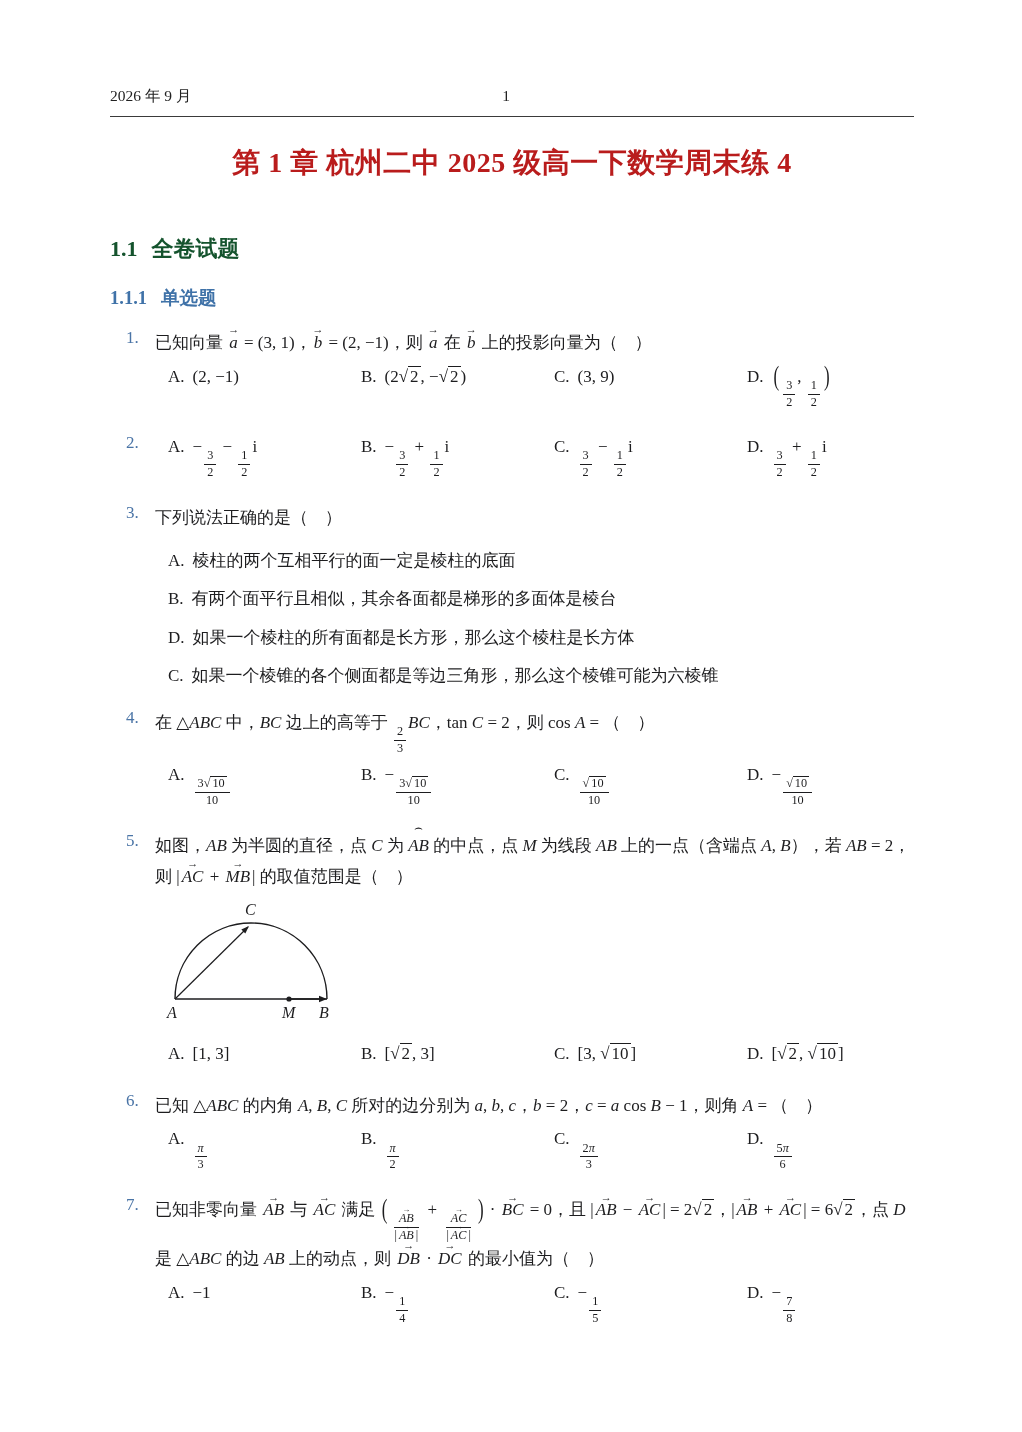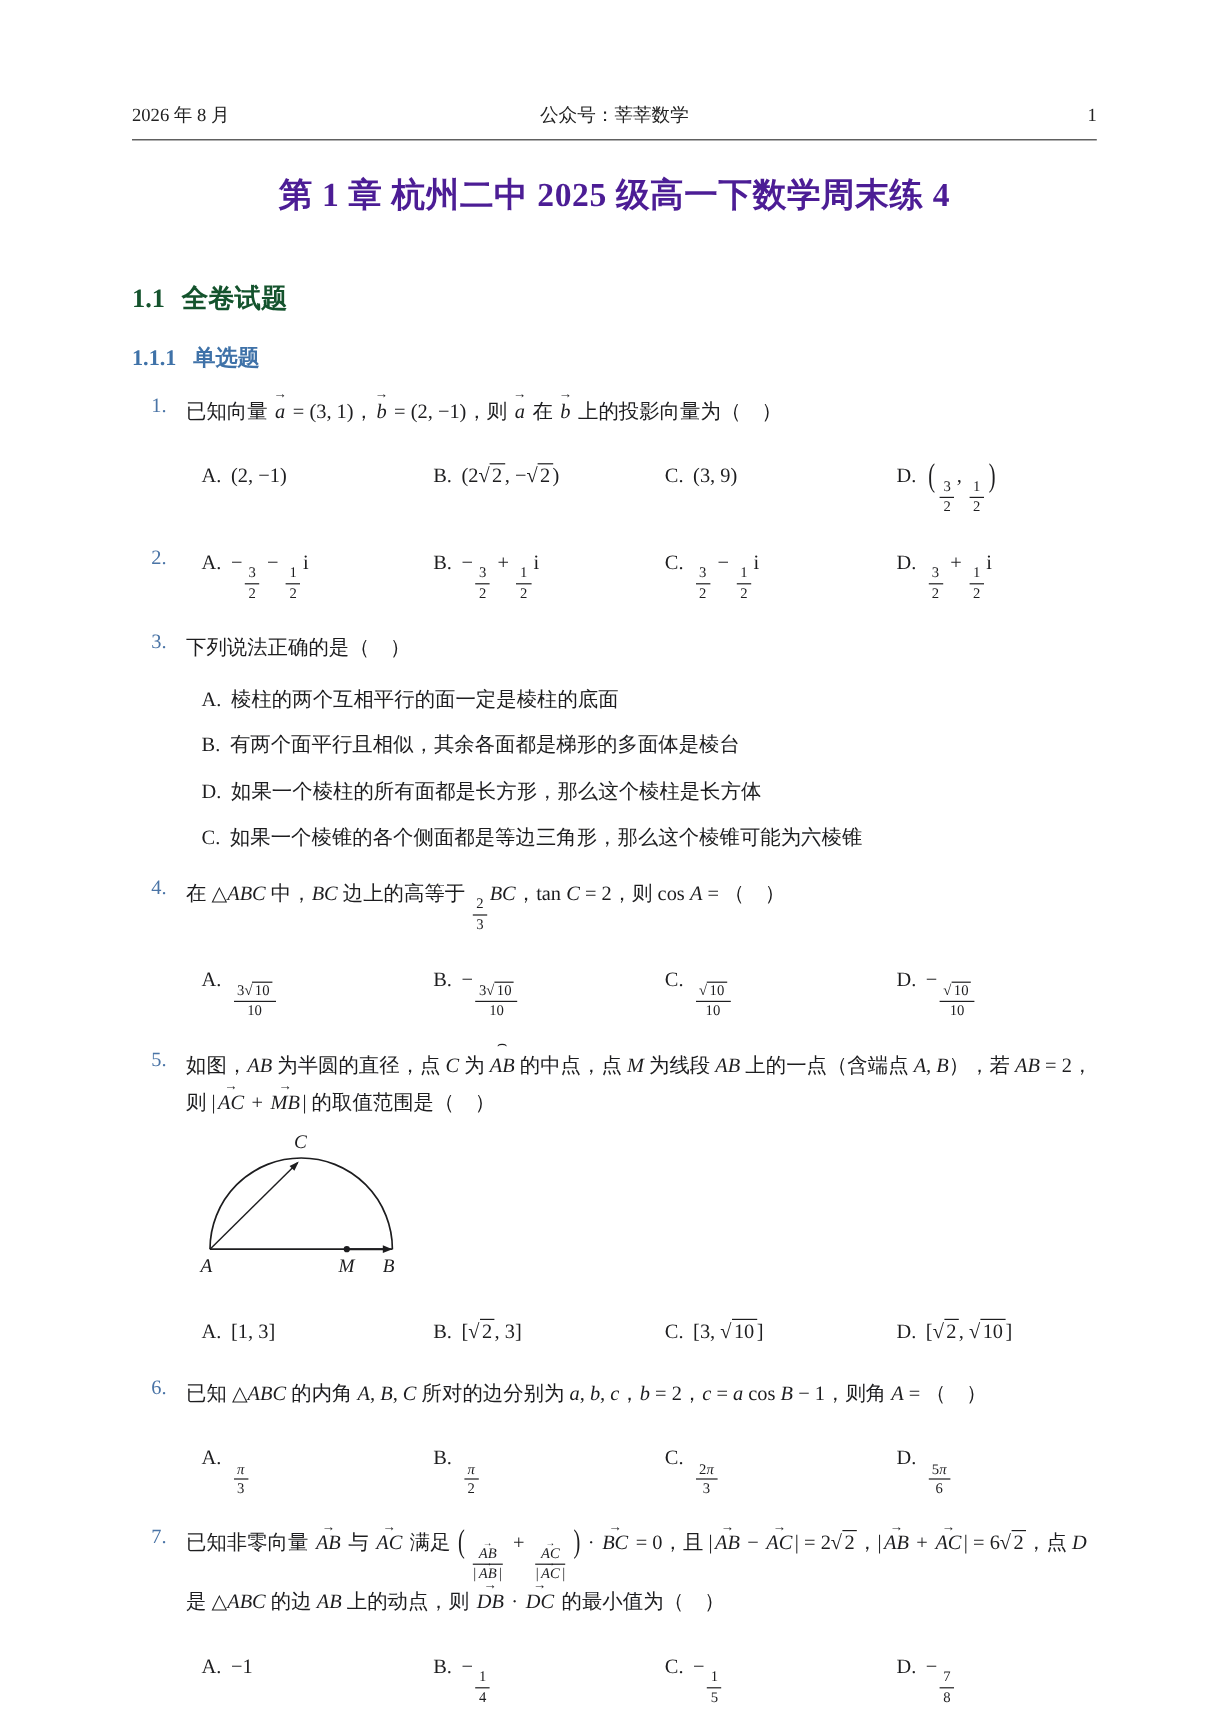--- a/index.html
+++ b/index.html
@@ -8,35 +8,35 @@
   .page{box-sizing:border-box;width:1022px;height:1432px;padding:86px 108px 0 110px;}
 
   
   .hdr{display:flex;align-items:baseline;font-size:15.5px;color:#222;
        border-bottom:1.5px solid #3a3a3a;padding-bottom:9px;}
   .hdr .l{width:200px;text-align:left;}
   .hdr .c{flex:1;text-align:center;}
   .hdr .r{width:200px;text-align:right;}
 
   
-  h1{font-size:28px;font-weight:bold;color:#4c1d95;text-align:center;
+  h1{font-size:28px;font-weight:bold;color:#b91c1c;text-align:center;
      margin:27px 0 0 0;letter-spacing:.5px;}
   h2{font-size:22px;font-weight:bold;color:#14532d;margin:52px 0 0 0;}
   h3{font-size:18.5px;font-weight:bold;color:#3f72a8;margin:21px 0 0 0;}
   h2 .sp,h3 .sp{margin-right:14px;}
 
   .qlist{margin-top:18px;font-size:17px;}
   .q{position:relative;padding-left:45px;margin-bottom:3px;}
   .qnum{position:absolute;left:16px;top:0;color:#4a74a6;}
   .stem{line-height:1.82;}
   i{font-family:"Liberation Serif","DejaVu Serif",serif;}
 
   
   .opts{display:grid;grid-template-columns:193px 193px 193px auto;
-        margin:24px 0 22px 13px;align-items:baseline;line-height:1.7;}
+        margin:4px 0 22px 13px;align-items:baseline;line-height:1.7;}
   .opts.stack{display:block;margin:12px 0 16px 13px;}
   .opts.stack .opt{display:block;margin:8px 0;line-height:1.8;font-family:Liberation Serif, serif;}
   .lab{margin-right:8px;}
 
   
   .f{display:inline-flex;flex-direction:column;align-items:center;
      vertical-align:-0.58em;font-size:0.72em;line-height:1.3;margin:0 2px;text-align:center;}
   .f>span{display:block;padding:0 3px;white-space:nowrap;}
   .f>span:first-child{border-bottom:1px solid currentColor;}
   .ov{display:inline-block;border-top:1.2px solid currentColor;line-height:1.12;padding:0 2px;}
@@ -52,22 +52,21 @@
   .fig{margin:8px 0 10px 6px;}
   .fig text{font-size:16px;font-style:italic;fill:#1d1d1f;
             font-family:"Liberation Serif","DejaVu Serif",serif;}
 </style>
 </head>
 <body>
 
 <div class="page">
 
   <div class="hdr">
-    <span class="l">2026 年 8 月</span>
-    <span class="c">公众号：莘莘数学</span>
+    <span class="l">2026 年 9 月</span>
     <span class="r">1</span>
   </div>
 
   <h1>第 1 章 杭州二中 2025 级高一下数学周末练 4</h1>
 
   <h2><span class="sp">1.1</span><span>全卷试题</span></h2>
 
   <h3><span class="sp">1.1.1</span><span>单选题</span></h3>
 
   <div class="qlist">

